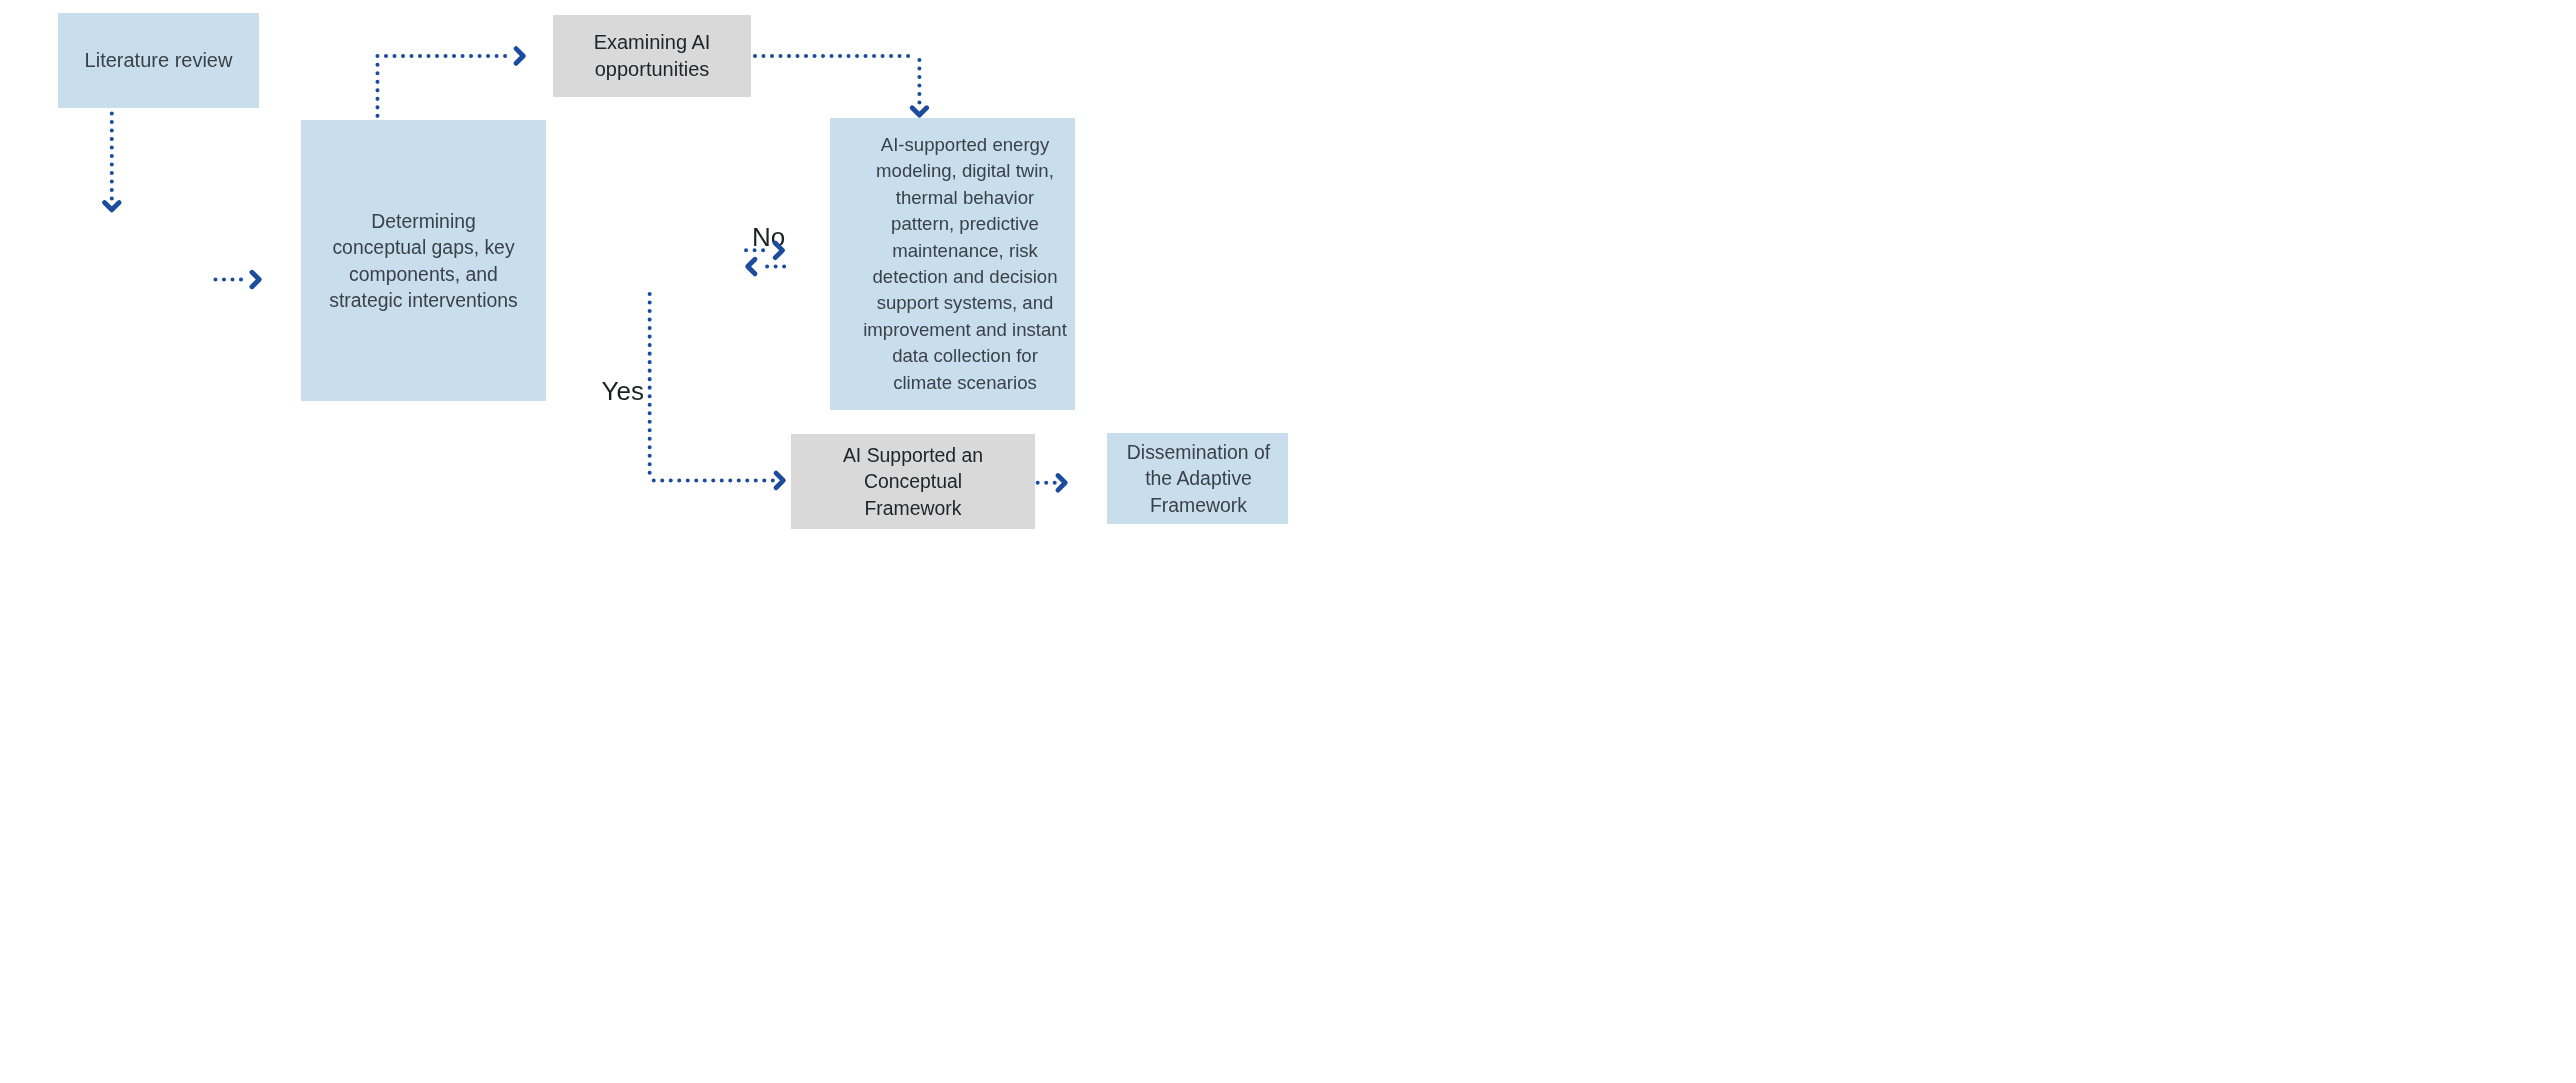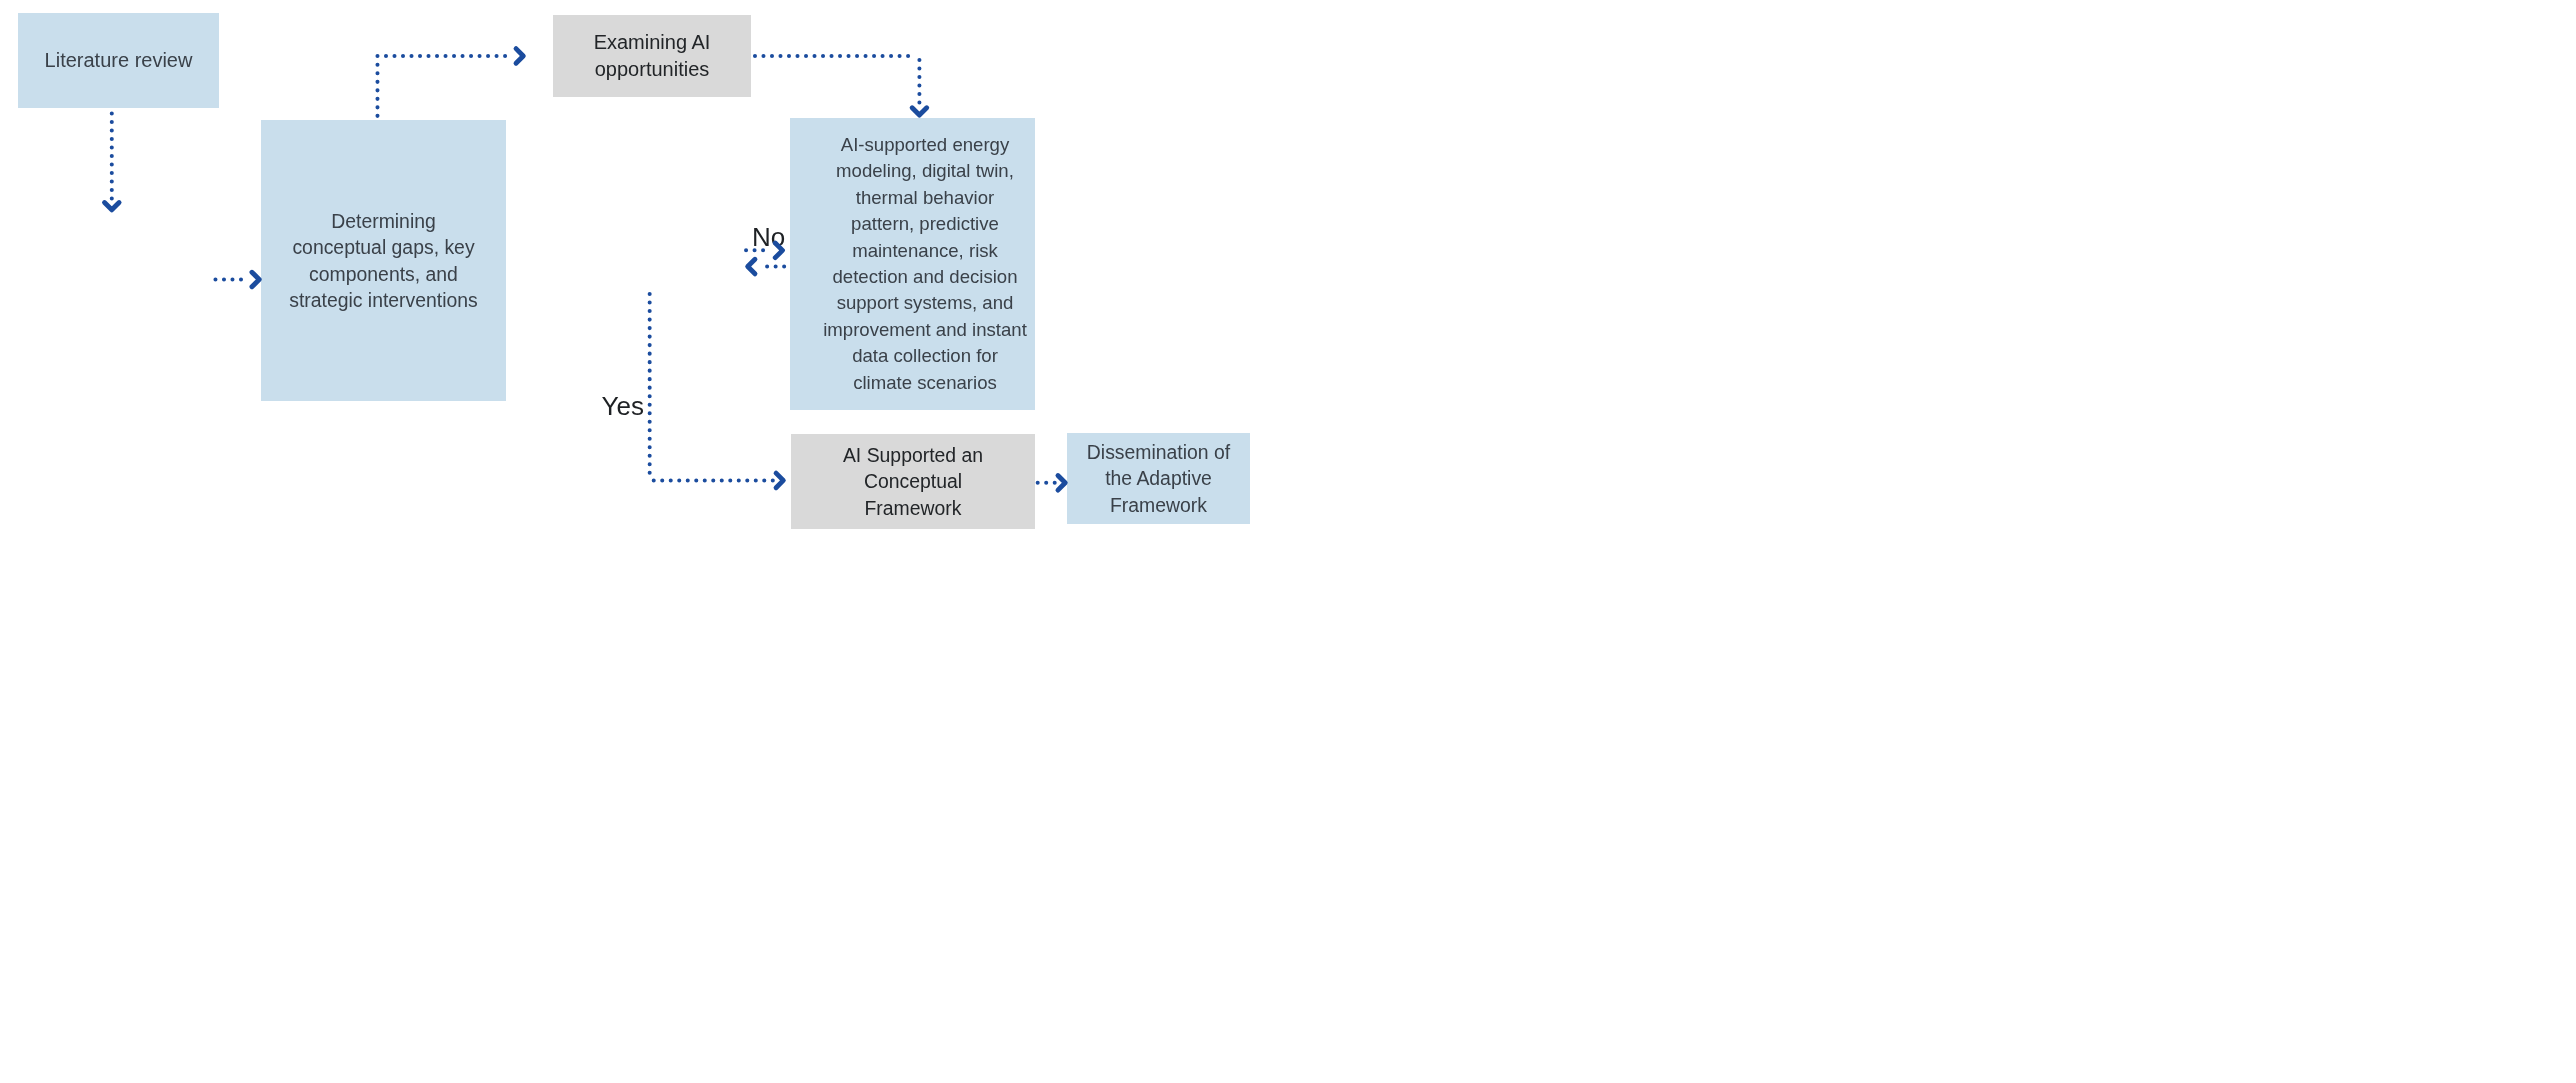--- a/index.html
+++ b/index.html
@@ -21,21 +21,21 @@
   }
   .node{
     position:absolute;
     display:flex;
     align-items:center;
     justify-content:center;
     text-align:center;
     padding:4.9px 8px;
     line-height:1.36;
   }
-  .node.blue{background:var(--node-blue);color:var(--text-blue-node);}
+  .node.blue{background:var(--node-blue);color:var(--text-blue-node);margin-left:40px;}
   .node.gray{background:var(--node-gray);color:var(--text-gray-node);}
   .node-label{display:block;width:100%;}
 
   #n-literature{left:18px;top:13px;width:201px;height:95px;font-size:20px;}
   #n-content{left:9.7px;top:215px;width:202px;height:124px;font-size:19.4px;}
   #n-determining{left:261px;top:120px;width:245px;height:281px;font-size:19.4px;}
   #n-determining .node-label{max-width:203px;margin:0 auto;}
   #n-examining{left:553px;top:15.4px;width:198px;height:82px;font-size:20px;}
   #n-testing{left:549px;top:208px;width:198px;height:83px;font-size:20px;}
   #n-capabilities{left:790px;top:118px;width:245px;height:292px;font-size:18.6px;line-height:1.42;padding-left:33px;}
@@ -43,21 +43,21 @@
   #n-framework .node-label{max-width:178px;margin:0 auto;}
   #n-dissemination{left:1067px;top:433px;width:183px;height:91px;font-size:19.4px;}
 
   .edge-label{
     position:absolute;
     font-size:26px;
     color:#1e2124;
     line-height:1;
   }
   #lbl-no{left:752px;top:224px;width:36px;text-align:left;}
-  #lbl-yes{left:595px;top:393px;width:49px;text-align:right;}
+  #lbl-yes{left:595px;top:378px;width:49px;text-align:right;}
 
   svg.arrows{
     position:absolute;
     left:0;top:0;
     width:1288px;height:542px;
     pointer-events:none;
   }
   .dots{
     fill:none;
     stroke:var(--arrow);

